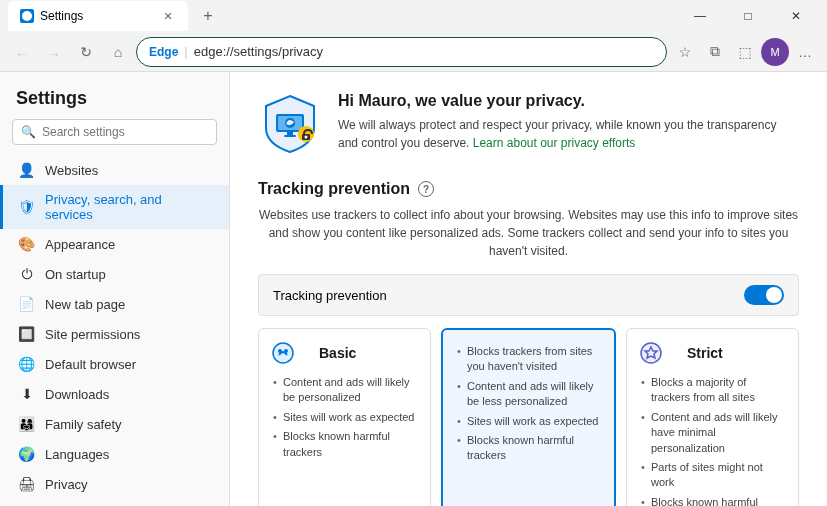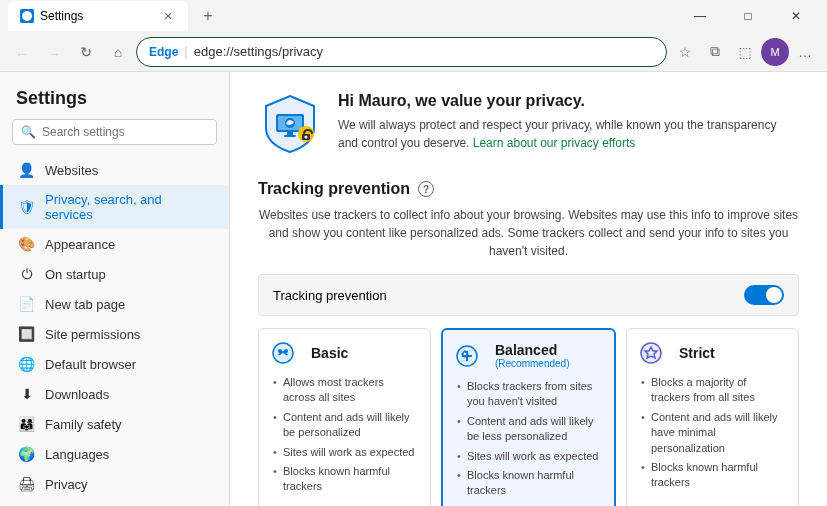--- a/index.html
+++ b/index.html
@@ -212,21 +212,21 @@
       cursor: pointer;
       background: white;
     }
     .card.selected {
       border: 2px solid #0078d7;
       background: #f0f6ff;
     }
     .card-header {
       display: flex;
       align-items: center;
-      gap: 16px;
+      gap: 24px;
       margin-bottom: 8px;
     }
     .card-icon { width: 24px; height: 24px; }
     .card-title { font-size: 14px; font-weight: 600; color: #1a1a1a; }
     .card-subtitle { font-size: 10px; color: #0078d7; font-weight: 500; }
     .card-items { list-style: none; padding: 0; }
     .card-items li {
       font-size: 11px;
       color: #444;
       padding: 2px 0 2px 12px;
@@ -391,59 +391,47 @@
         <div class="card-header">
           <svg class="card-icon" viewBox="0 0 24 24" width="24" height="24">
             <circle cx="12" cy="12" r="10" fill="#e0f0ff" stroke="#0078d7" stroke-width="1.5"></circle>
             <path d="M8 14 Q12 8 16 14" fill="none" stroke="#0078d7" stroke-width="2"></path>
             <circle cx="9" cy="10" r="2" fill="#0078d7"></circle>
             <circle cx="15" cy="10" r="2" fill="#0078d7"></circle>
           </svg>
           <span class="card-title">Basic</span>
         </div>
         <ul class="card-items">
-          <li>Allows most trackers across all sites</li>
           <li>Content and ads will likely be personalized</li>
           <li>Sites will work as expected</li>
           <li>Blocks known harmful trackers</li>
         </ul>
       </div>
 
       <div class="card selected">
-        <div class="card-header">
-          <svg class="card-icon" viewBox="0 0 24 24" width="24" height="24">
-            <circle cx="12" cy="12" r="10" fill="#e0f0ff" stroke="#0078d7" stroke-width="1.5"></circle>
-            <line x1="12" y1="7" x2="12" y2="17" stroke="#0078d7" stroke-width="2"></line>
-            <line x1="7" y1="12" x2="17" y2="12" stroke="#0078d7" stroke-width="2"></line>
-            <rect x="8" y="8" width="4" height="4" fill="none" stroke="#0078d7" stroke-width="1.5" transform="rotate(45 10 10)"></rect>
-          </svg>
-          <div>
-            <div class="card-title">Balanced</div>
-            <div class="card-subtitle">(Recommended)</div>
-          </div>
-        </div>
         <ul class="card-items">
           <li>Blocks trackers from sites you haven't visited</li>
           <li>Content and ads will likely be less personalized</li>
           <li>Sites will work as expected</li>
           <li>Blocks known harmful trackers</li>
         </ul>
       </div>
 
       <div class="card">
         <div class="card-header">
           <svg class="card-icon" viewBox="0 0 24 24" width="24" height="24">
             <circle cx="12" cy="12" r="10" fill="#e8f0ff" stroke="#5b5fc7" stroke-width="1.5"></circle>
             <path d="M12 6 L14 10 L18 10 L15 13 L16 17 L12 15 L8 17 L9 13 L6 10 L10 10 Z" fill="none" stroke="#5b5fc7" stroke-width="1.5"></path>
           </svg>
           <span class="card-title">Strict</span>
         </div>
         <ul class="card-items">
           <li>Blocks a majority of trackers from all sites</li>
           <li>Content and ads will likely have minimal personalization</li>
+          <li>Parts of sites might not work</li>
           <li>Blocks known harmful trackers</li>
         </ul>
       </div>
 
     </div>
 
   </div>
 </div>
 
 </body></html>

